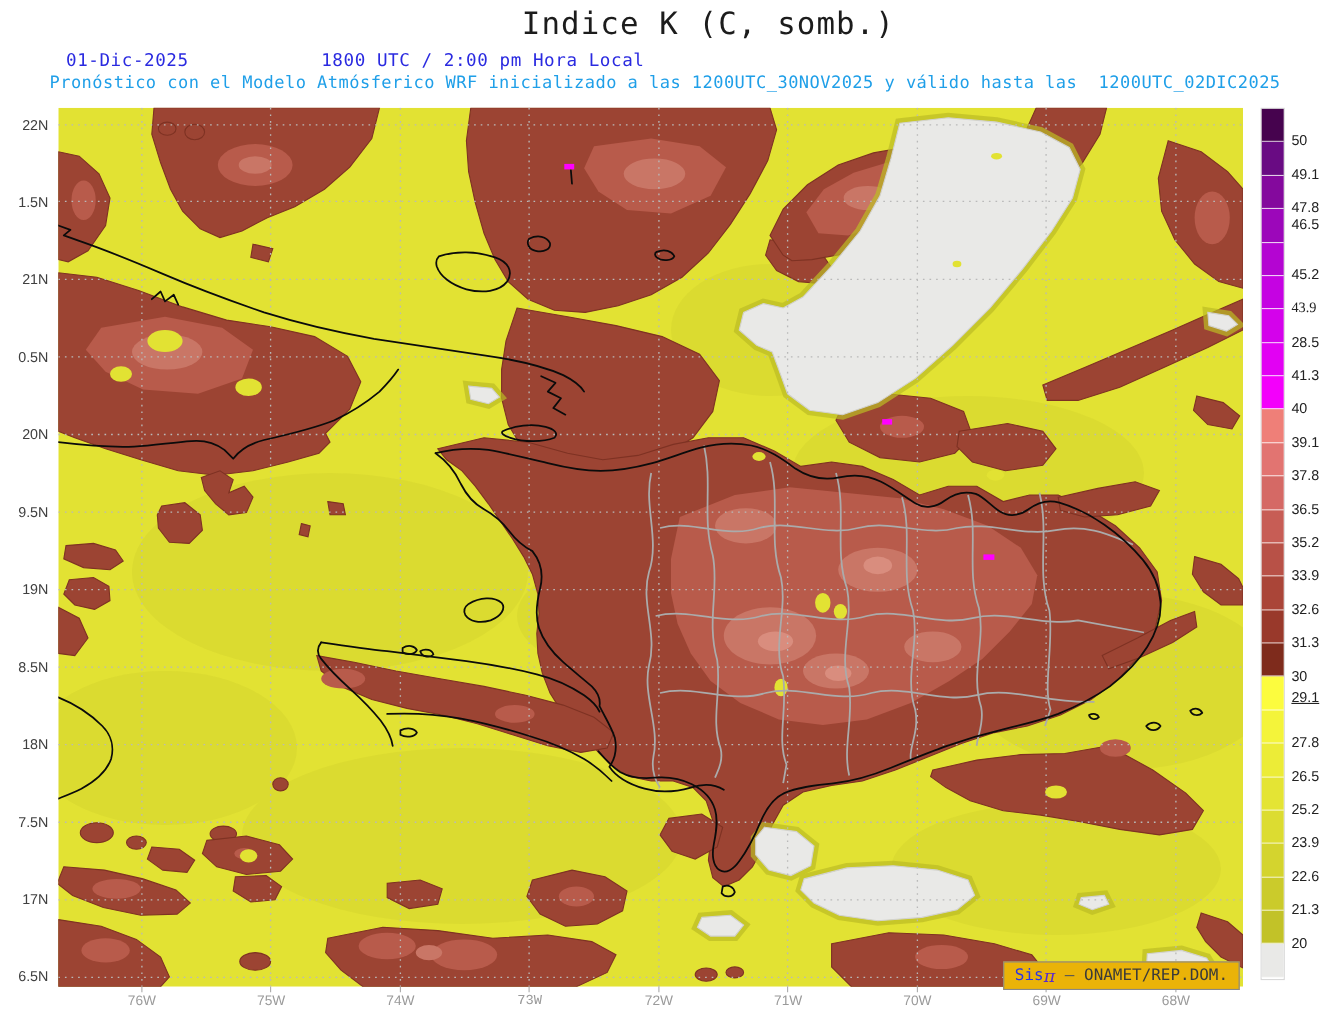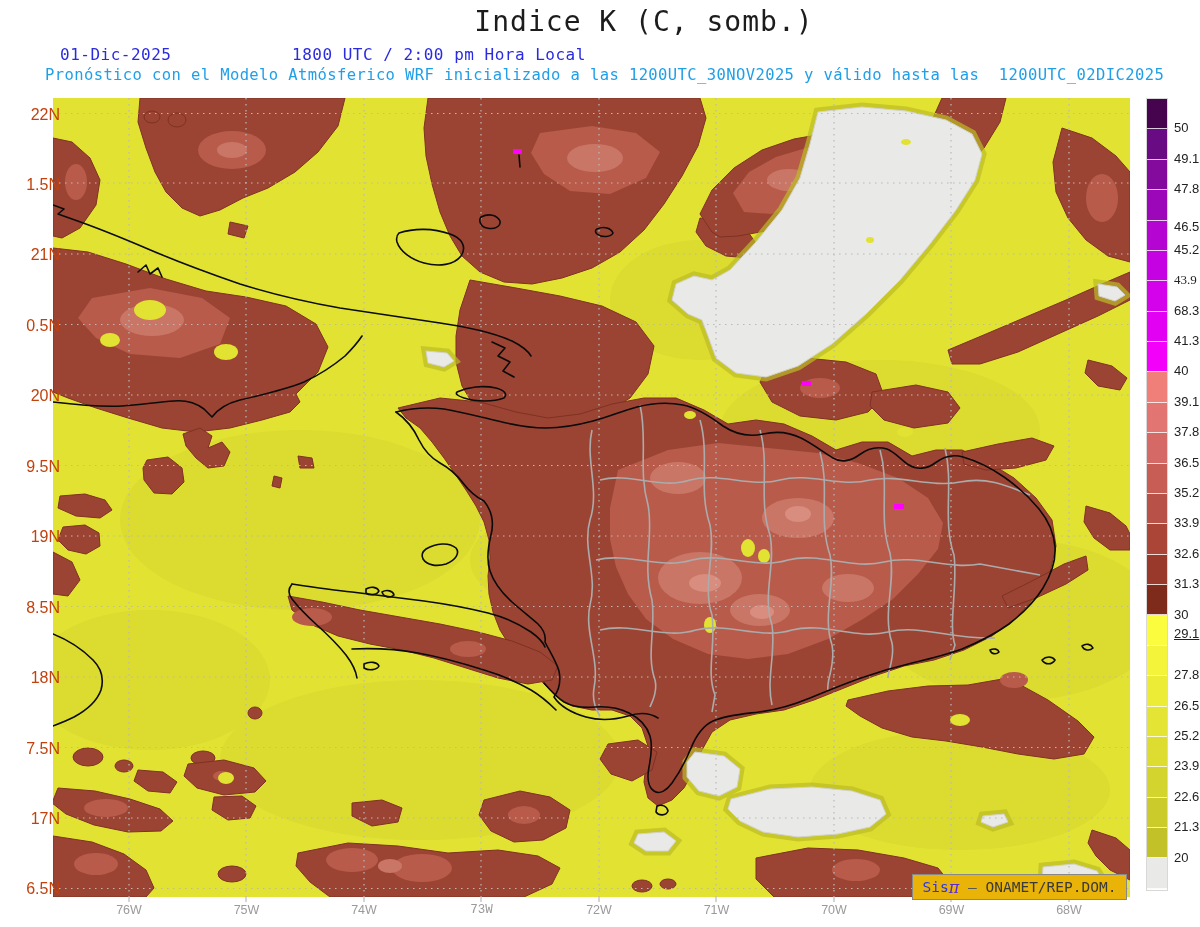--- a/index.html
+++ b/index.html
@@ -9,22 +9,22 @@
   .hdr{position:absolute;white-space:pre;}
   #page-title{left:0;top:5px;width:1200px;text-align:center;
     font-family:"DejaVu Sans Mono",monospace;font-size:28px;letter-spacing:1px;
     color:#1c1c1c;font-weight:400;padding-left:44px;}
   #date-label{left:60px;top:45px;font-family:"DejaVu Sans Mono",monospace;
     font-size:16px;color:#2a2ae0;letter-spacing:.5px;}
   #time-label{left:292px;top:45px;font-family:"DejaVu Sans Mono",monospace;
     font-size:16px;color:#2a2ae0;letter-spacing:.5px;}
   #forecast-line{left:45px;top:66px;width:1120px;font-family:"DejaVu Sans Mono",monospace;
     font-size:15.5px;color:#1f9fe8;letter-spacing:.4px;}
-  .lat-label{position:absolute;left:16px;width:44px;text-align:right;
-    font-size:16px;color:#c2410c;}
+  .lat-label{position:absolute;left:0;width:44px;text-align:right;
+    font-size:13px;color:#404040;}
   .lon-label{position:absolute;width:44px;text-align:center;top:903px;
     font-size:12.5px;color:#9a9a9a;}
   #colorbar{position:absolute;left:1146px;top:98px;width:54px;height:791px;}
   #colorbar-segments{position:absolute;left:0;top:0;width:20px;height:791px;
     border:1px solid #d8d8d8;}
   .cb-seg{width:20px;box-sizing:border-box;border-bottom:1px solid rgba(255,255,255,.8);}
   .cb-label{position:absolute;left:28px;font-size:13px;color:#222222;white-space:nowrap;}
   #watermark{position:absolute;left:912px;top:874px;width:215px;height:26px;
     background:#eab308;border:1px solid #888888;box-sizing:border-box;
     display:flex;align-items:center;justify-content:center;
@@ -329,24 +329,24 @@
       <div class="cb-seg" style="height: 30.3846px; background: rgb(220, 220, 49);"></div>
       <div class="cb-seg" style="height: 30.3846px; background: rgb(212, 212, 46);"></div>
       <div class="cb-seg" style="height: 30.3846px; background: rgb(203, 203, 43);"></div>
       <div class="cb-seg" style="height: 30.3846px; background: rgb(194, 194, 40);"></div>
       <div class="cb-seg" style="height: 30.3846px; background: rgb(233, 233, 231);"></div>
     </div>
   <div id="colorbar-labels">
       <div class="cb-label" style="top: 22.3846px;">50</div>
       <div class="cb-label" style="top: 52.7692px;">49.1</div>
       <div class="cb-label" style="top: 83.1538px;">47.8</div>
-      <div class="cb-label" style="top: 121px; text-align: right;">46.5</div>
+      <div class="cb-label" style="top: 98px; text-align: right;">46.5</div>
       <div class="cb-label" style="top: 143.923px;">45.2</div>
       <div class="cb-label" style="top: 174.308px; font-family: Liberation Serif, serif;">43.9</div>
-      <div class="cb-label" style="top: 204.692px;">68.3</div>
+      <div class="cb-label" style="top: 204.692px;">28.5</div>
       <div class="cb-label" style="top: 235.077px;">41.3</div>
       <div class="cb-label" style="top: 265.462px;">40</div>
       <div class="cb-label" style="top: 295.846px;">39.1</div>
       <div class="cb-label" style="top: 326.231px;">37.8</div>
       <div class="cb-label" style="top: 356.615px;">36.5</div>
       <div class="cb-label" style="top: 387px;">35.2</div>
       <div class="cb-label" style="top: 417.385px;">33.9</div>
       <div class="cb-label" style="top: 447.769px;">32.6</div>
       <div class="cb-label" style="top: 478.154px;">31.3</div>
       <div class="cb-label" style="top: 508.538px;">30</div>

